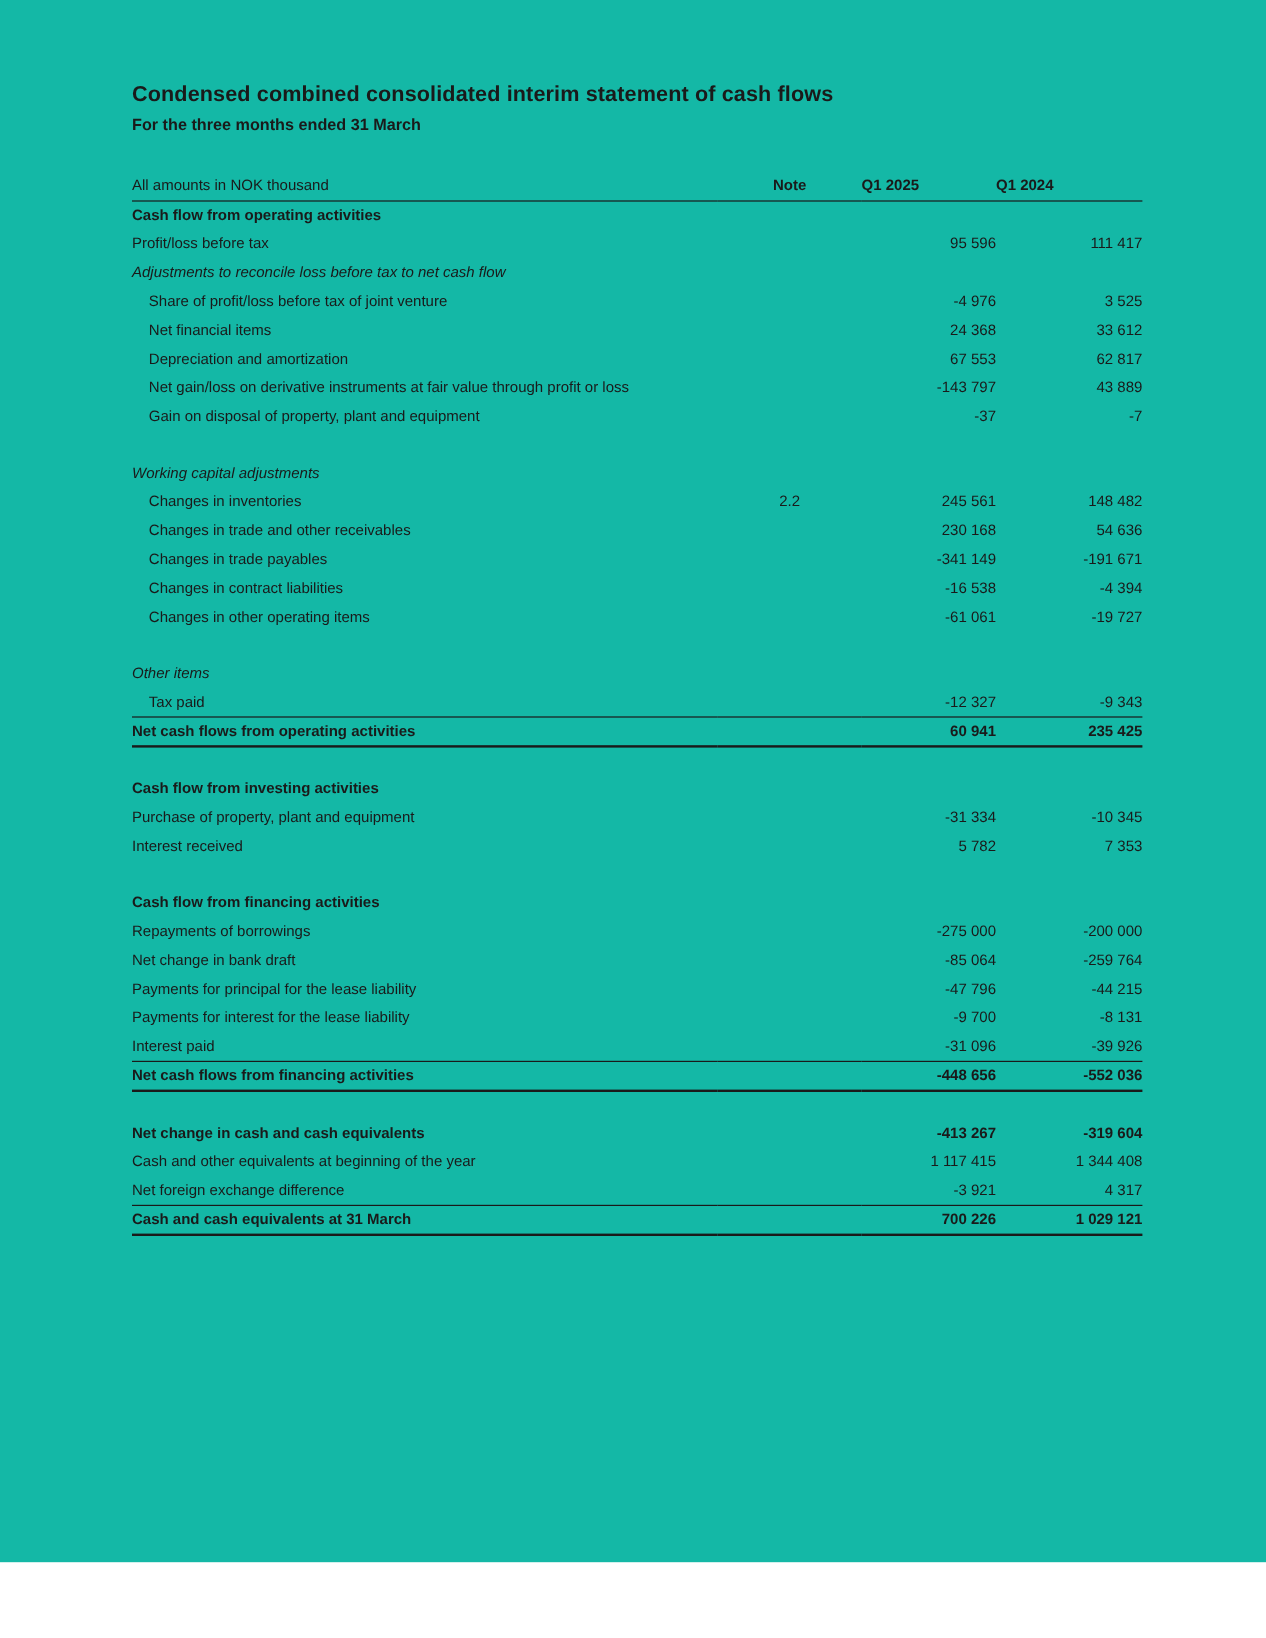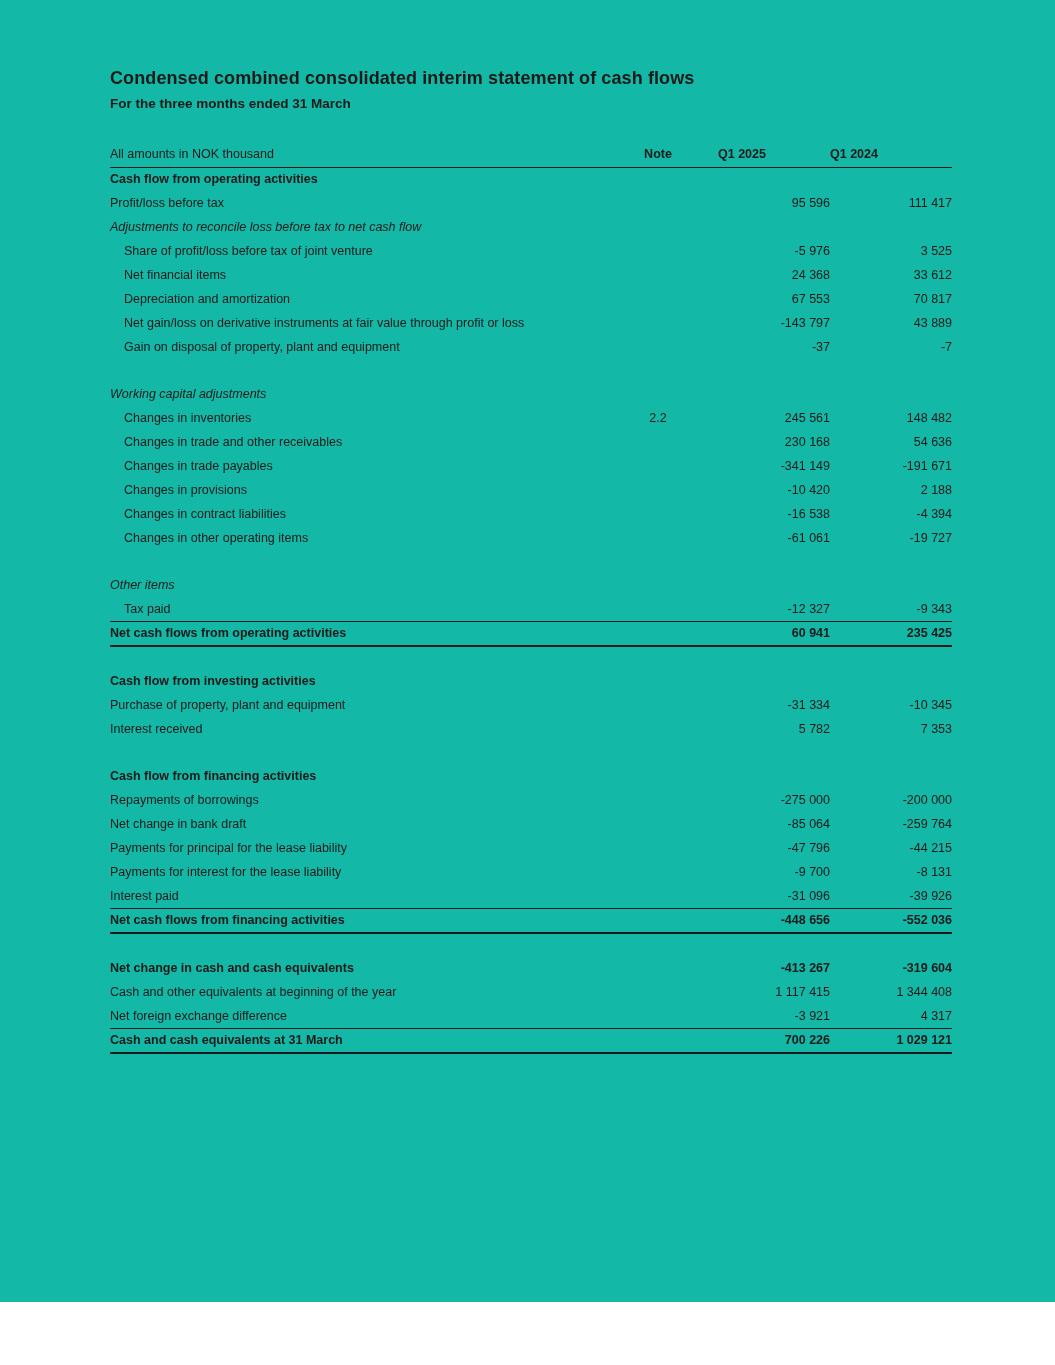--- a/index.html
+++ b/index.html
@@ -108,34 +108,34 @@
         </tr>
         <tr class="italic">
           <td class="label">Adjustments to reconcile loss before tax to net cash flow</td>
           <td class="note"></td>
           <td class="num"></td>
           <td class="num"></td>
         </tr>
         <tr class="indent">
           <td class="label">Share of profit/loss before tax of joint venture</td>
           <td class="note"></td>
-          <td class="num">-5 976</td>
+          <td class="num">-4 976</td>
           <td class="num">3 525</td>
         </tr>
         <tr class="indent">
           <td class="label">Net financial items</td>
           <td class="note"></td>
           <td class="num">24 368</td>
           <td class="num">33 612</td>
         </tr>
         <tr class="indent">
           <td class="label">Depreciation and amortization</td>
           <td class="note"></td>
           <td class="num">67 553</td>
-          <td class="num">70 817</td>
+          <td class="num">62 817</td>
         </tr>
         <tr class="indent">
           <td class="label">Net gain/loss on derivative instruments at fair value through profit or loss</td>
           <td class="note"></td>
           <td class="num">-143 797</td>
           <td class="num">43 889</td>
         </tr>
         <tr class="indent">
           <td class="label">Gain on disposal of property, plant and equipment</td>
           <td class="note"></td>
@@ -163,26 +163,20 @@
           <td class="num">230 168</td>
           <td class="num">54 636</td>
         </tr>
         <tr class="indent">
           <td class="label">Changes in trade payables</td>
           <td class="note"></td>
           <td class="num">-341 149</td>
           <td class="num">-191 671</td>
         </tr>
         <tr class="indent">
-          <td class="label">Changes in provisions</td>
-          <td class="note"></td>
-          <td class="num">-10 420</td>
-          <td class="num">2 188</td>
-        </tr>
-        <tr class="indent">
           <td class="label">Changes in contract liabilities</td>
           <td class="note"></td>
           <td class="num">-16 538</td>
           <td class="num">-4 394</td>
         </tr>
         <tr class="indent">
           <td class="label">Changes in other operating items</td>
           <td class="note"></td>
           <td class="num">-61 061</td>
           <td class="num">-19 727</td>

